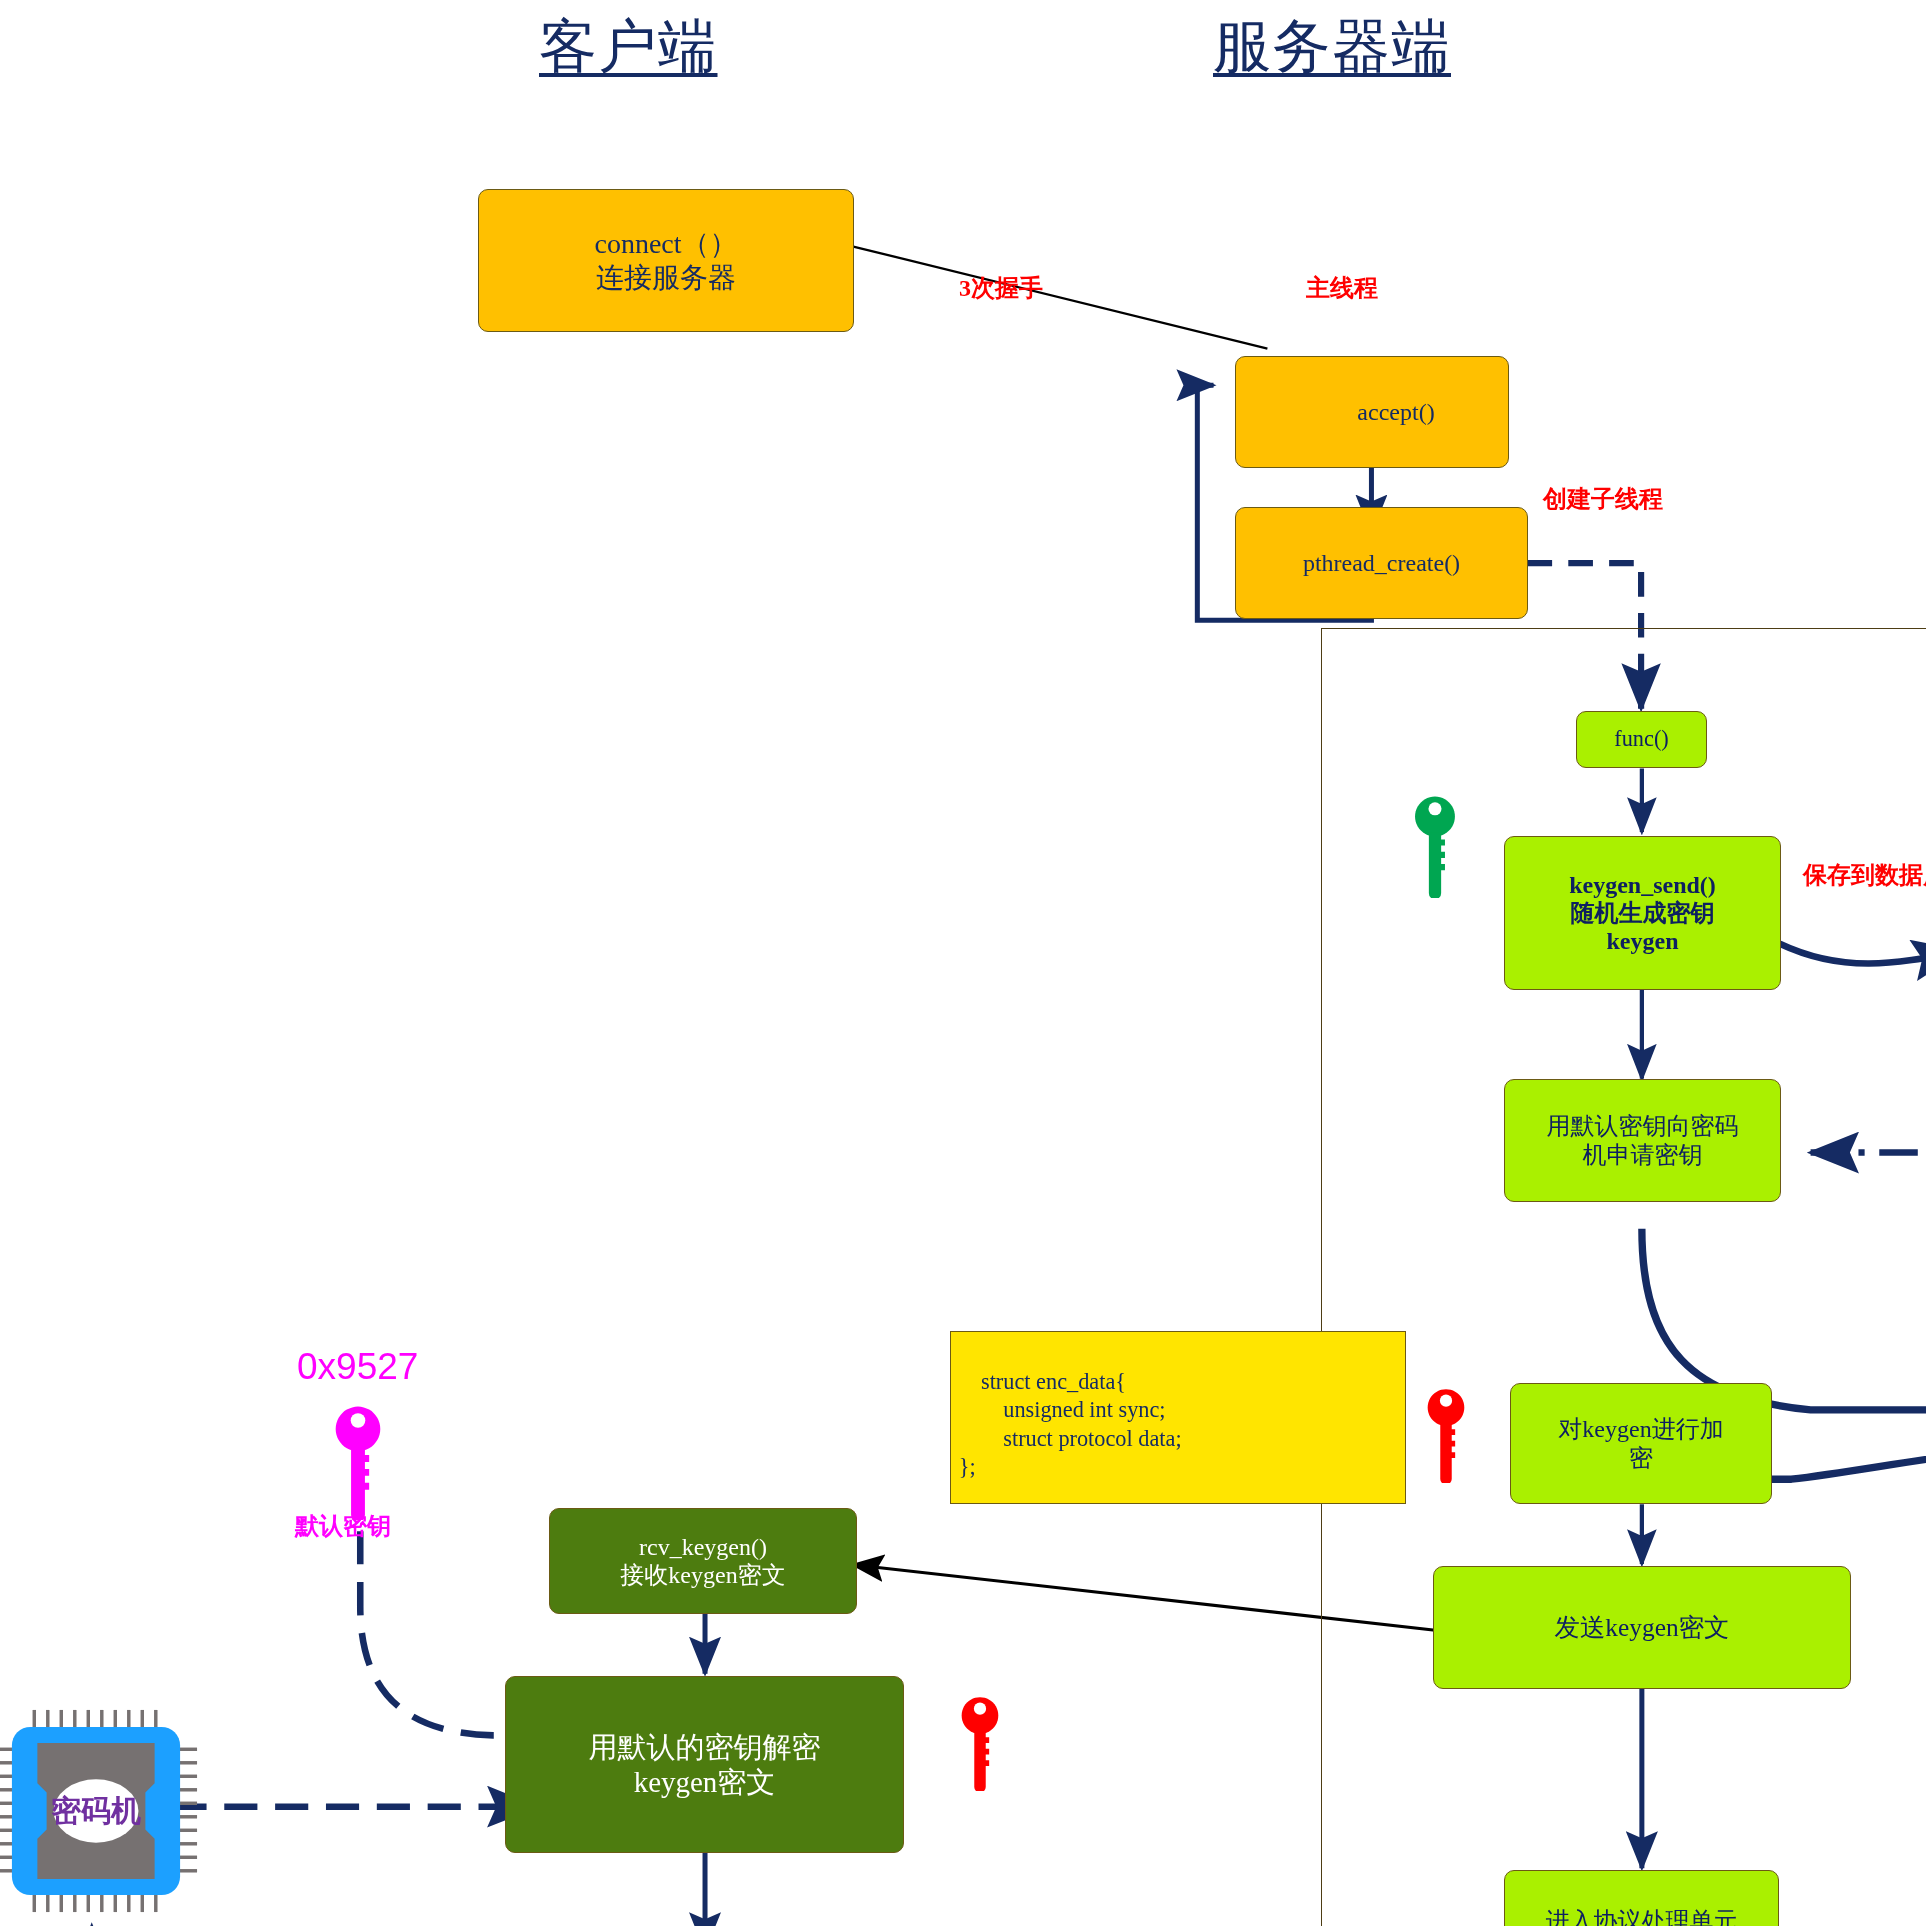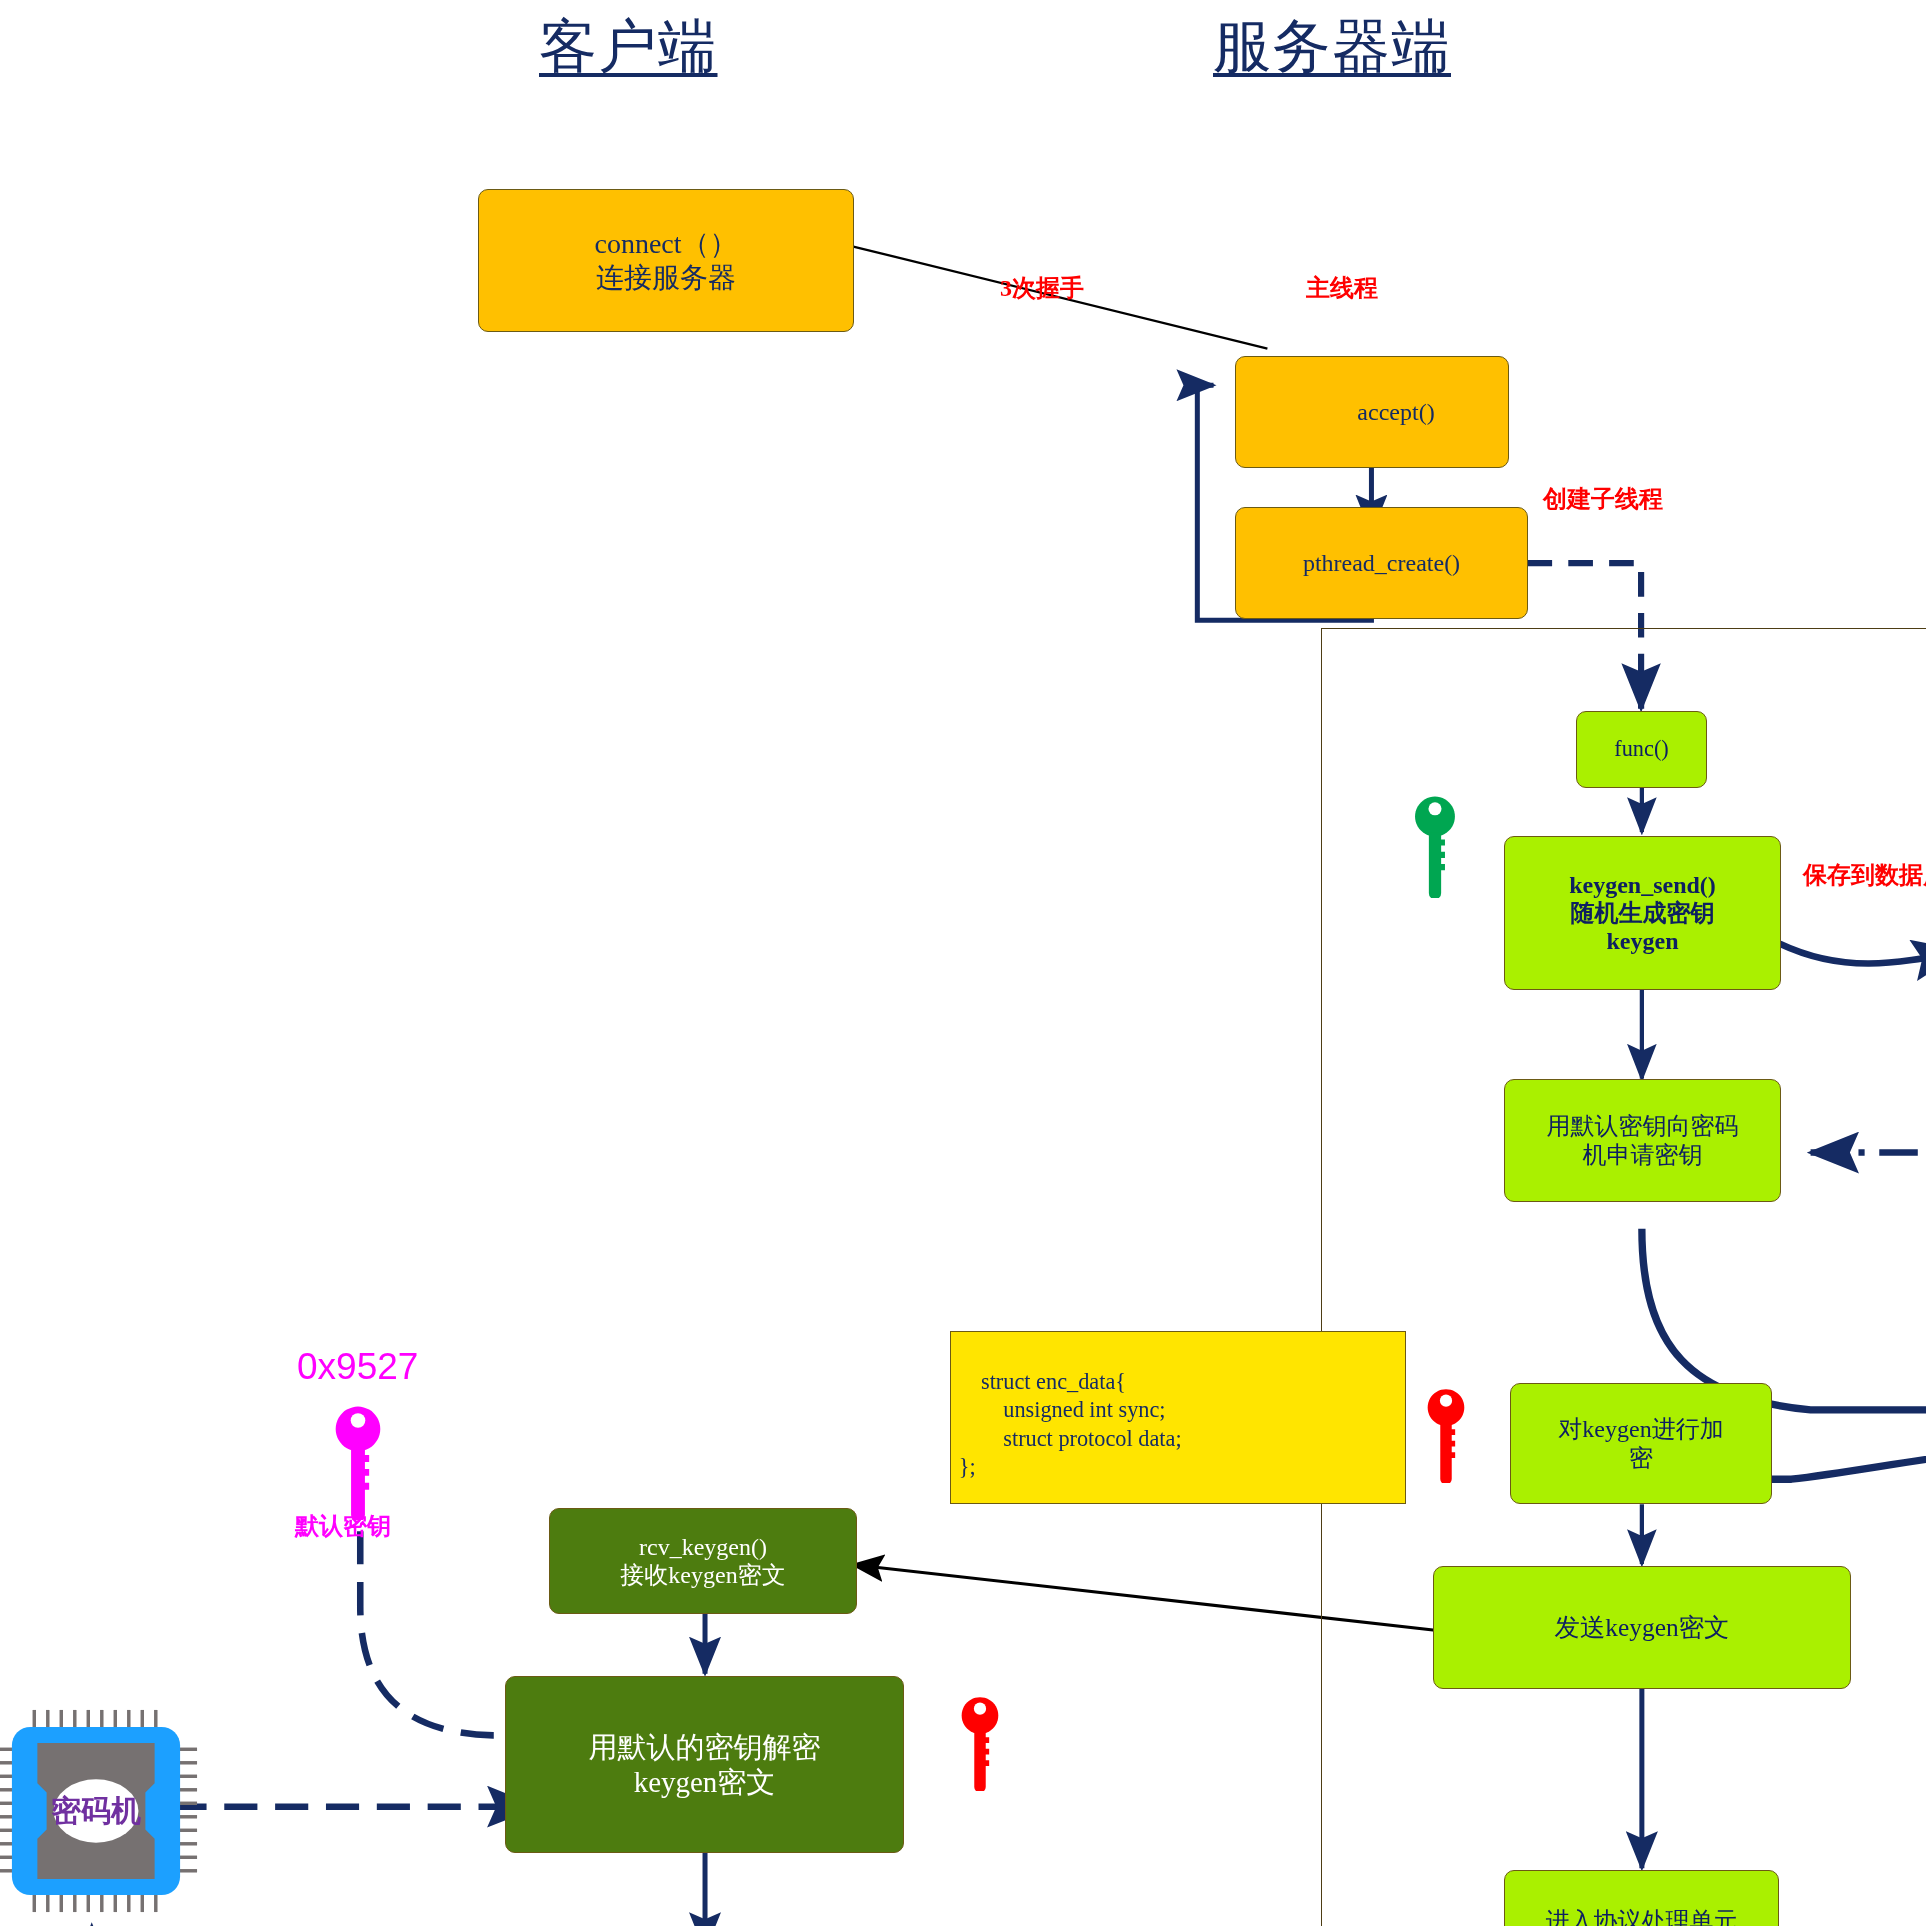--- a/index.html
+++ b/index.html
@@ -151,21 +151,21 @@
   </div>
 
   <div class="node n-orange" style="left:1235px;top:356px;width:274px;height:112px;font-size:24px;padding-left:48px;">
     <span>accept()</span>
   </div>
 
   <div class="node n-orange" style="left:1235px;top:507px;width:293px;height:112px;font-size:24px;">
     <span>pthread_create()</span>
   </div>
 
-  <div class="node n-green" style="left:1576px;top:711px;width:131px;height:77px;font-size:22.3px;">
+  <div class="node n-green" style="left:1576px;top:711px;width:131px;height:57px;font-size:22.3px;">
     <span>func()</span>
   </div>
 
   <div class="node n-green" style="left:1504px;top:836px;width:277px;height:154px;font-size:24px;font-weight:700;">
     <span>keygen_send()
 随机生成密钥
 keygen</span>
   </div>
 
   <div class="node n-green" style="left:1504px;top:1079px;width:277px;height:123px;font-size:24px;">
@@ -186,21 +186,21 @@
     <span>进入协议处理单元</span>
   </div>
 
   <div class="n-note" style="position:absolute;left:950px;top:1331px;width:439px;height:160px;font-size:22.3px;">
     <span>struct enc_data{
         unsigned int sync;
         struct protocol data;
 };</span>
   </div>
 
-  <div class="redlabel" style="left:1000px;top:272px;font-size:24px;">3次握手</div>
+  <div class="redlabel" style="left:959px;top:272px;font-size:24px;">3次握手</div>
   <div class="redlabel" style="left:1306px;top:272px;font-size:24px;">主线程</div>
   <div class="redlabel" style="left:1543px;top:483px;font-size:24px;">创建子线程</div>
   <div class="redlabel" style="left:1803px;top:859px;font-size:24px;">保存到数据库</div>
 
   <svg class="chip" style="left:-11.6px;top:1703px;width:216px;height:216px;" viewBox="0 0 560 560" xmlns="http://www.w3.org/2000/svg">
     <g stroke="#767171" stroke-width="9">
       <line x1="120" y1="18" x2="120" y2="70"></line>
         <line x1="155" y1="18" x2="155" y2="70"></line>
       <line x1="190" y1="18" x2="190" y2="70"></line>
         <line x1="225" y1="18" x2="225" y2="70"></line>

